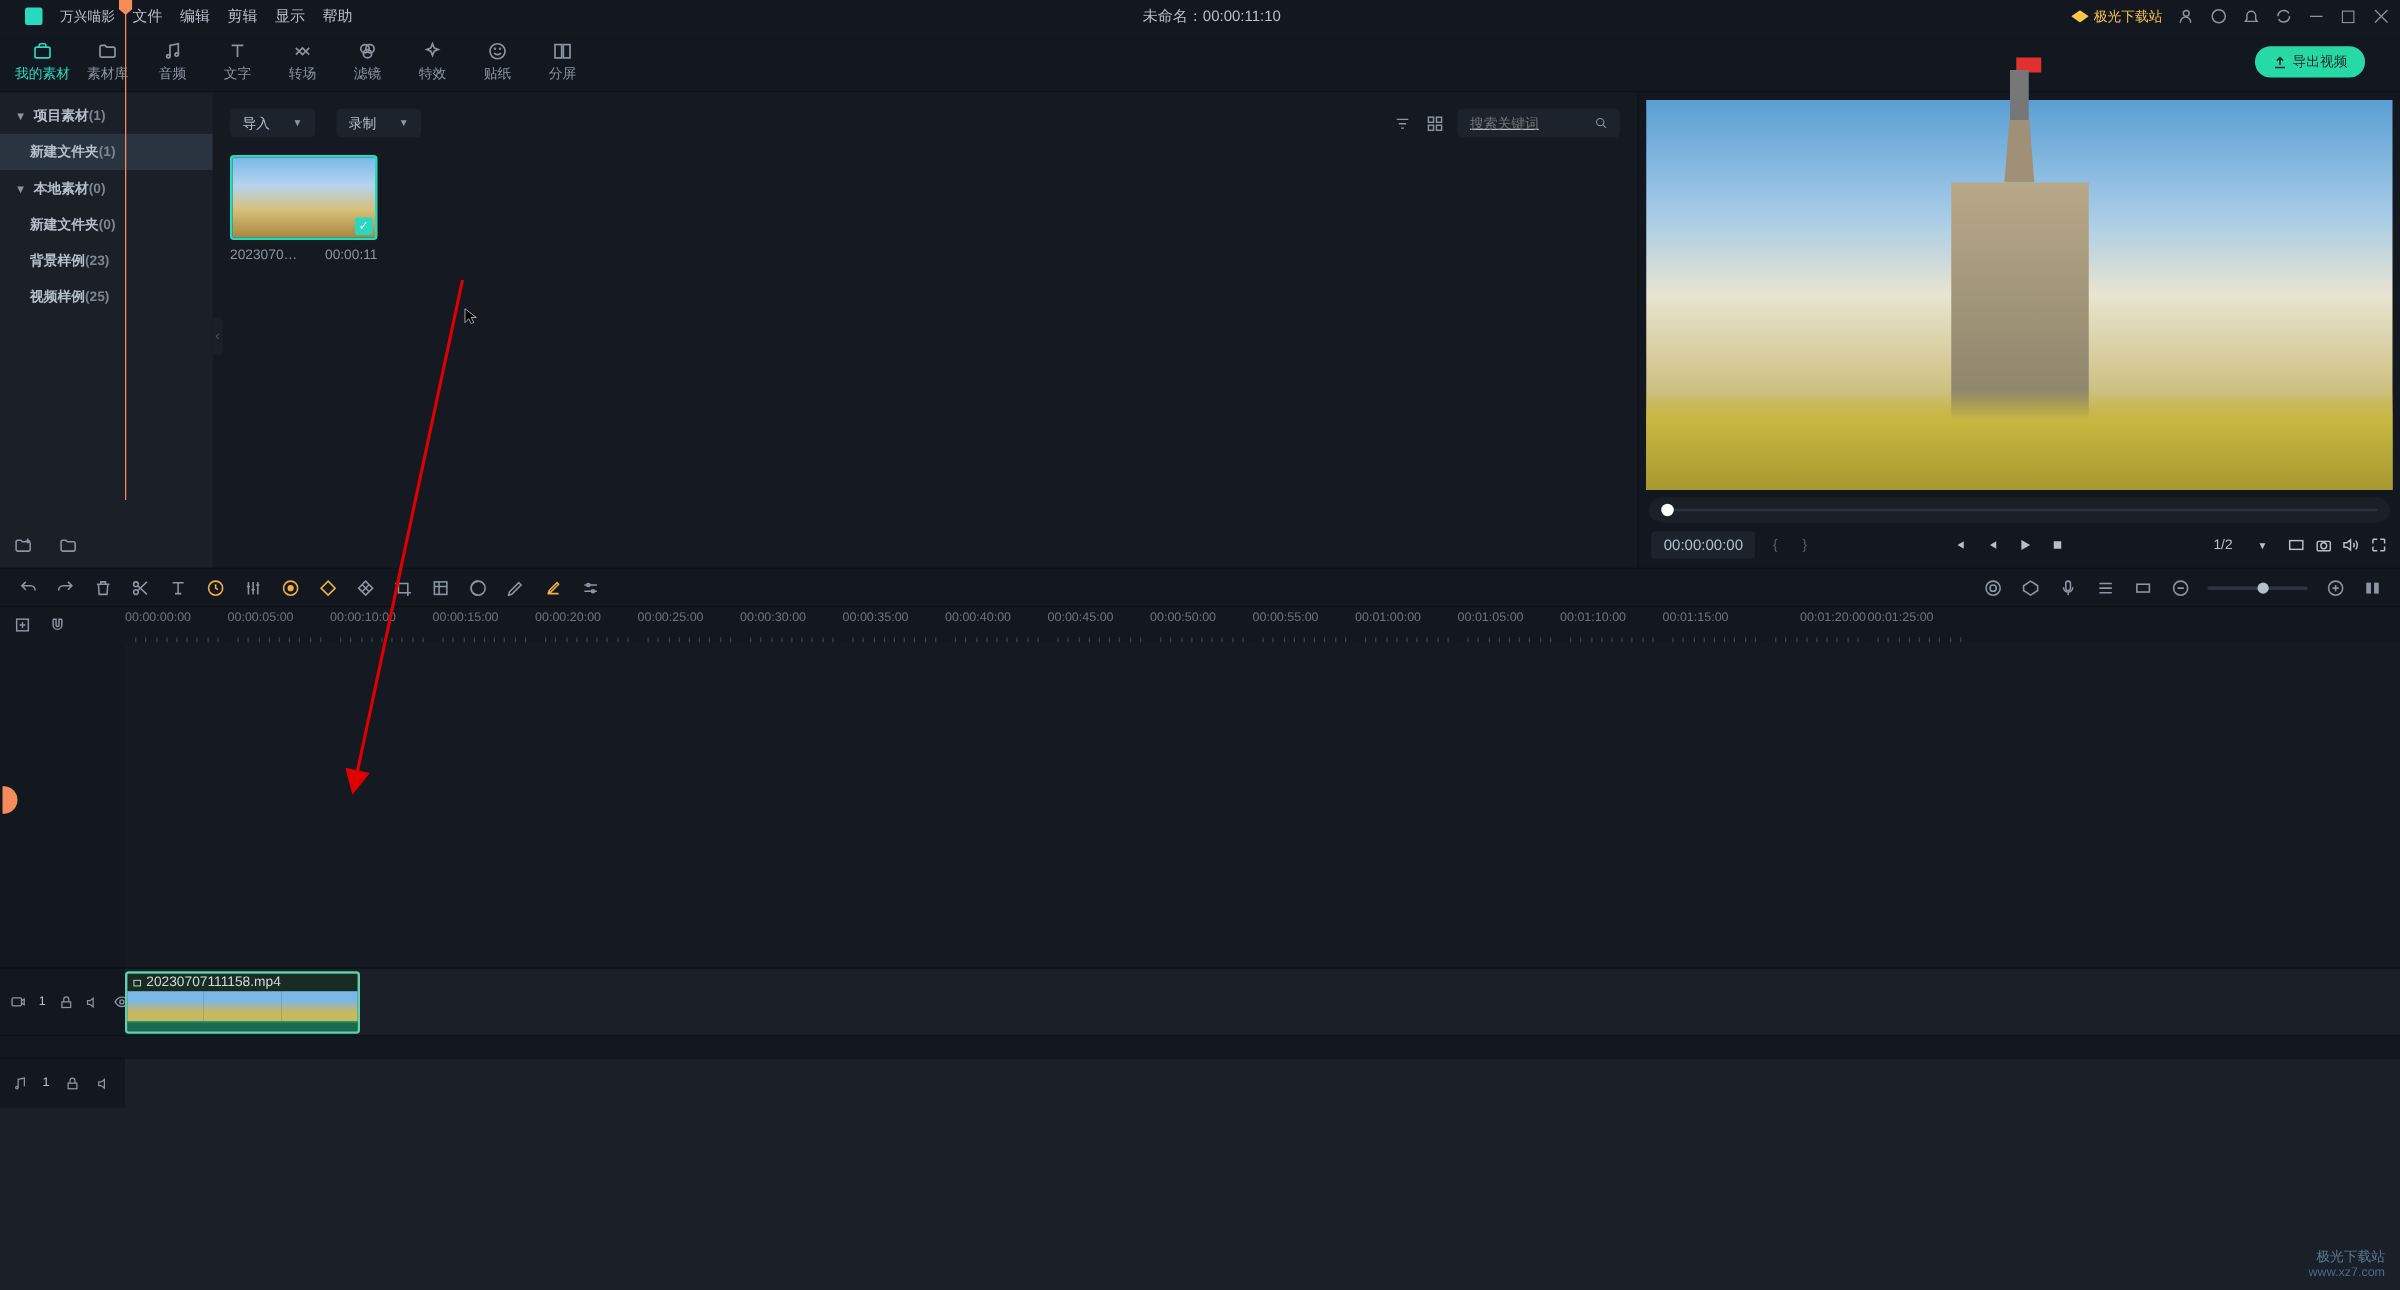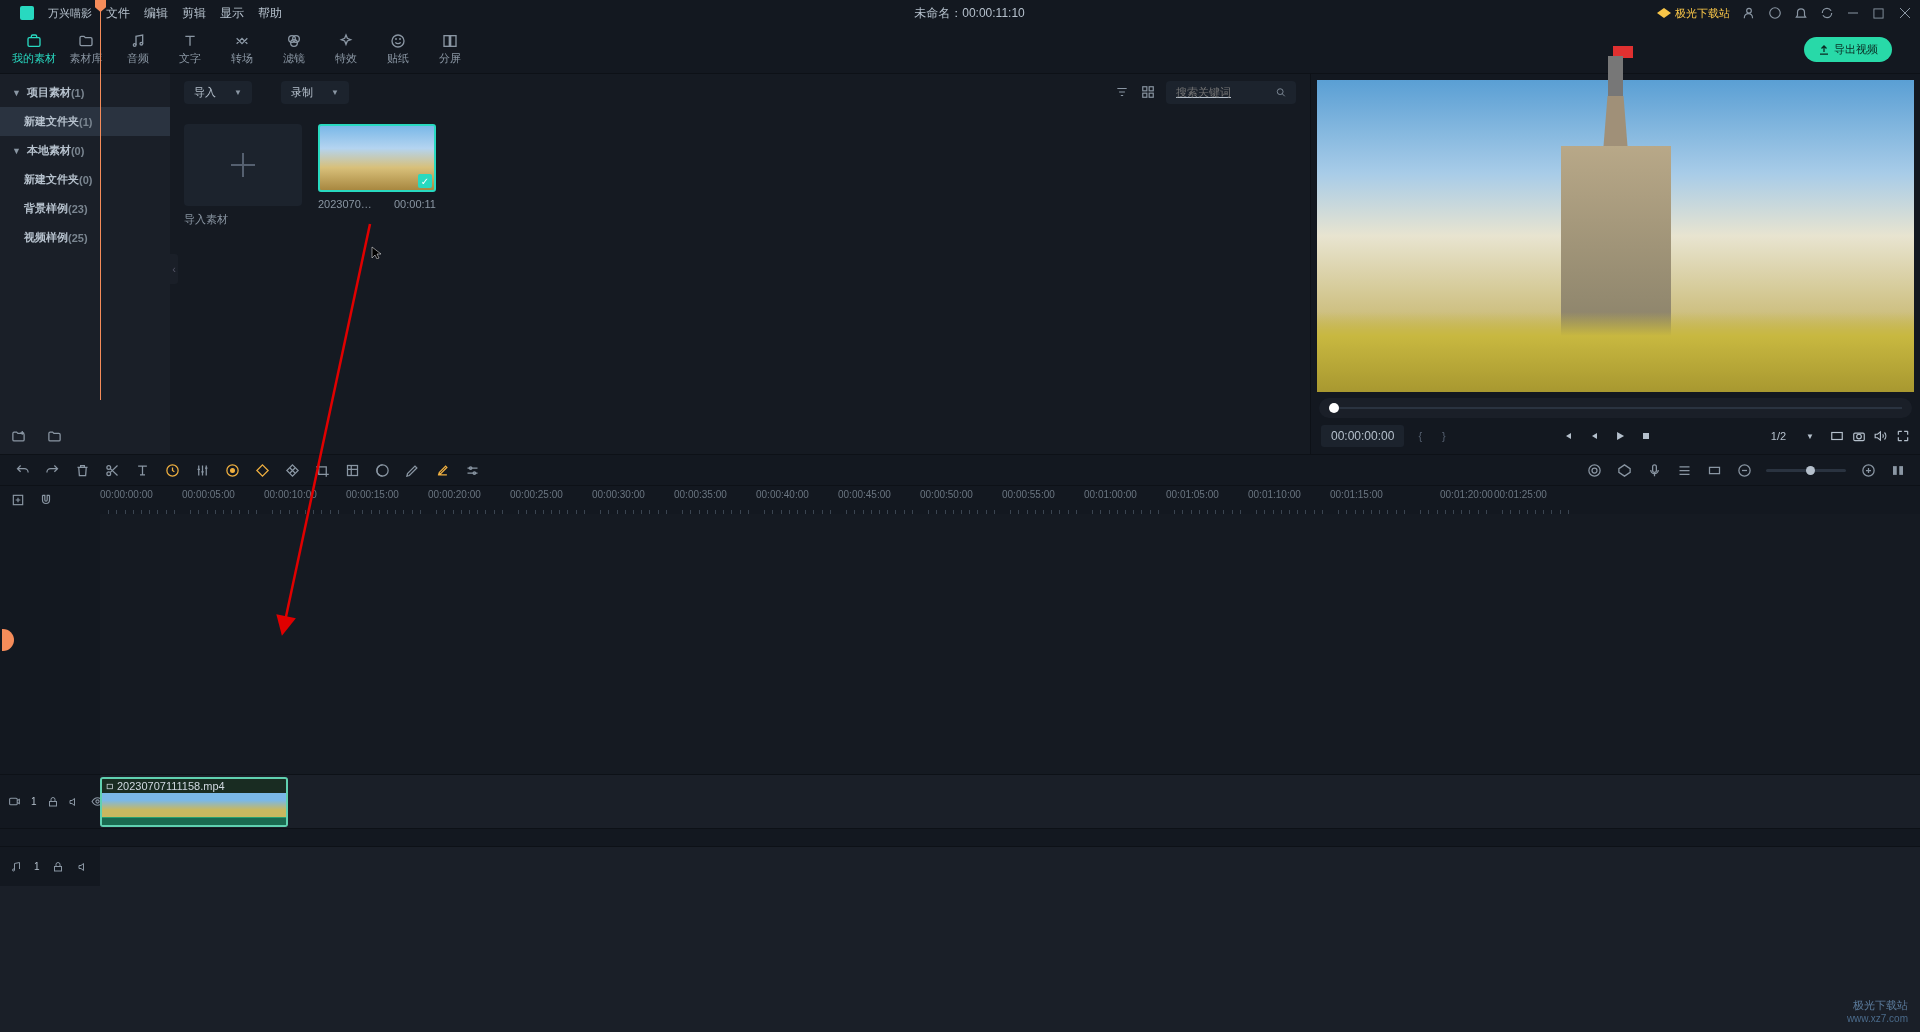--- a/index.html
+++ b/index.html
@@ -30,21 +30,21 @@
 .sidebar { width: 170px; background: #1a1f28; display: flex; flex-direction: column; padding-top: 4px; position:relative; }
 .side-item { display: flex; align-items: center; justify-content: flex-start; padding: 7px 12px 7px 24px; cursor: pointer; color: #b5c0cc; font-size: 12px; font-weight: bold; }
 .side-item.root { padding-left: 12px; }
 .side-item.selected { background: #2a3340; }
 .side-item .caret { color:#8a96a3; margin-right:6px; font-size:9px; }
 .side-count { color: #7a8590; font-size: 11px; }
 .side-footer { margin-top: auto; display: flex; gap: 20px; padding: 10px; }
 .side-arrow { position:absolute; right:-8px; top:180px; width:8px; height:30px; background:#1a1f28; display:flex; align-items:center; justify-content:center; color:#556; cursor:pointer; border-radius:0 3px 3px 0;}
 
 .media-area { flex: 1; background: #151a22; display: flex; flex-direction: column; }
-.media-toolbar { height: 36px; display: flex; align-items: center; padding: 0 14px; gap: 29px; }
+.media-toolbar { height: 36px; display: flex; align-items: flex-end; padding: 0 14px; gap: 17px; }
 .dropdown { display: flex; align-items: center; gap: 18px; padding: 4px 10px; cursor: pointer; background: #1c232d; border-radius: 4px; color:#b5c0cc;}
 .dropdown .arrow { font-size: 8px; color:#8a96a3;}
 .search-area { margin-left: auto; display: flex; align-items: center; gap: 10px; text-decoration: underline; }
 .search-box { background: #1c232d; padding: 5px 10px; border-radius: 4px; width: 130px; display: flex; align-items: center; justify-content: space-between; }
 .search-box input { background: transparent; border: none; color: #6a7580; outline: none; width: 100px; font-size:11px;}
 
 .media-grid { padding: 14px; display: flex; gap: 16px; flex: 1; }
 .media-card { display: flex; flex-direction: column; gap: 6px; }
 .import-card { width: 118px; height: 82px; background: #1c232d; border-radius: 4px; display: flex; align-items: center; justify-content: center; cursor: pointer; }
 .plus-ic { width: 24px; height: 24px; position: relative; }
@@ -330,26 +330,20 @@
         <div class="search-box">
           <input placeholder="搜索关键词" style="">
           <svg width="13" height="13" viewBox="0 0 24 24" fill="none" stroke="#8a96a3" stroke-width="2">
               <circle cx="10" cy="10" r="7"></circle>
               <path d="M21 21l-6-6"></path>
             </svg>
         </div>
       </div>
     </div>
     <div class="media-grid">
-      <div class="media-card">
-        <div class="import-card">
-            <div class="plus-ic"></div>
-          </div>
-        <div style="font-size:11px;color:#8a96a3;">导入素材</div>
-      </div>
       <div class="media-card">
         <div class="media-thumb">
             <div class="thumb-badge">✓</div>
           </div>
         <div class="media-labels">
           <span>2023070…</span>
           <span>00:00:11</span>
         </div>
       </div>
     </div>

